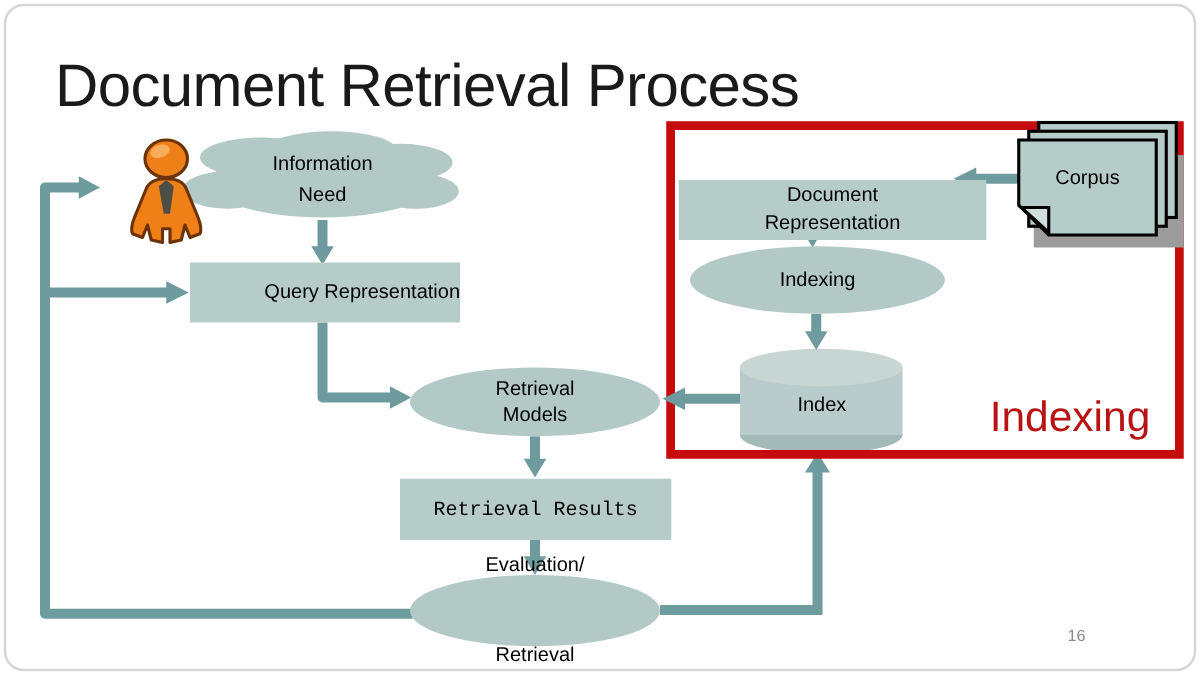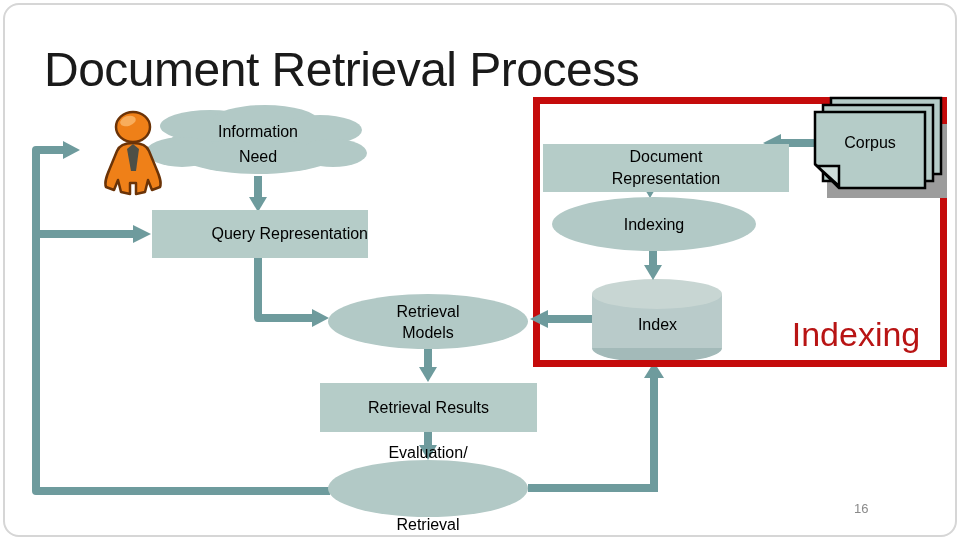--- a/index.html
+++ b/index.html
@@ -152,21 +152,21 @@
 
   <div class="abs float-label" style="left:605px;top:313px;width:105px;">Index</div>
 
   <div class="abs" id="indexing-callout">Indexing</div>
 
   <div class="abs node-ellipse" style="left:328px;top:294px;width:200px;height:55px;text-align:right;">
     <span style="display:block">Retrieval</span>
     <span style="display:block">Models</span>
   </div>
 
-  <div class="abs node-box" style="left:320px;top:383px;width:217px;height:49px;">
+  <div class="abs node-box" style="left:320px;top:383px;width:217px;height:49px;font-family:Liberation Mono, monospace;">
     <span>Retrieval Results</span>
   </div>
 
   <div class="abs node-ellipse" style="left:328px;top:460px;width:200px;height:57px;line-height:24px;gap:48px;">
     <span style="display:block">Evaluation/</span>
     <span style="display:block">Retrieval</span>
   </div>
 
   <div class="abs" id="page-number">16</div>
 

